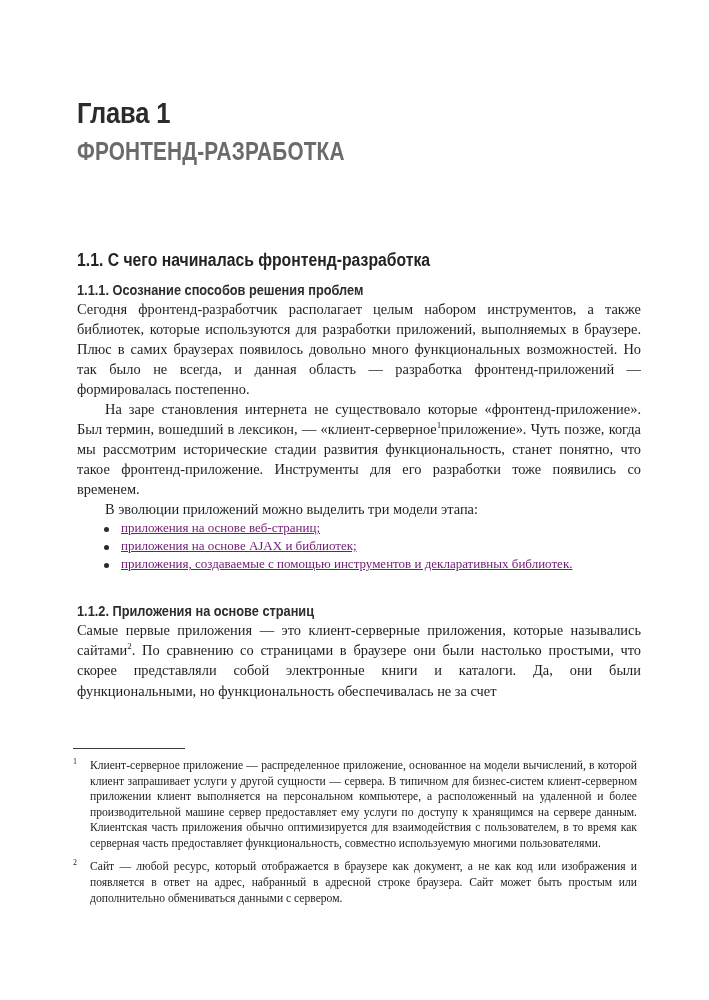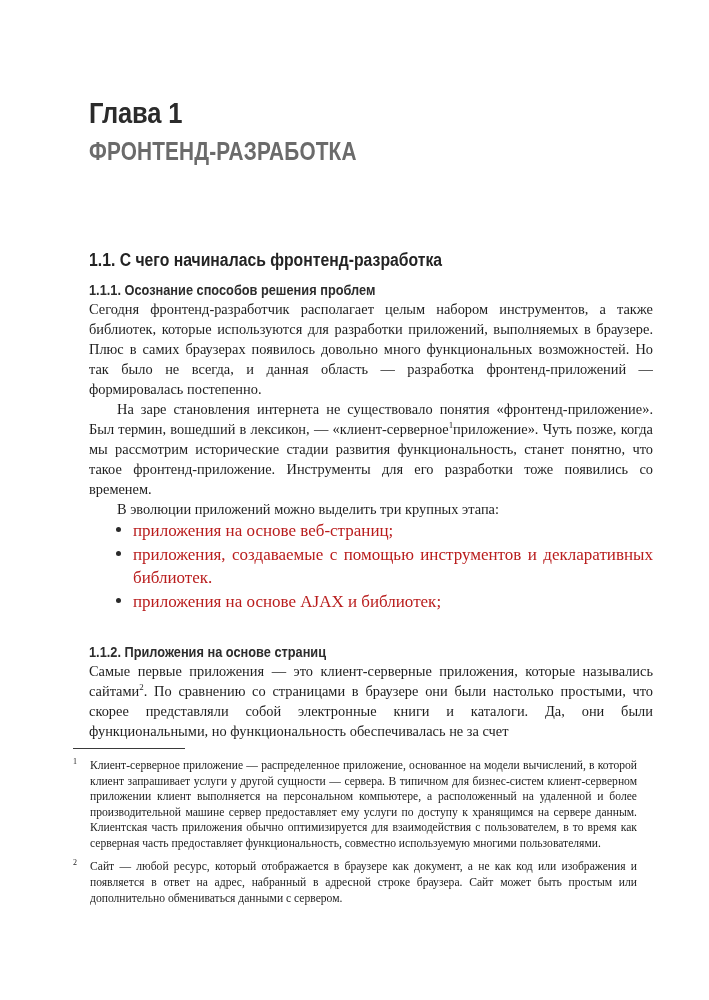--- a/index.html
+++ b/index.html
@@ -17,21 +17,21 @@
   .page {
     position: relative;
     width: 709px;
     height: 1000px;
     box-sizing: border-box;
     padding: 0;
   }
 
   .content {
     position: absolute;
-    left: 89px;
+    left: 77px;
     top: 0;
     width: 564px;
   }
 
   
   .chapter-block {
     padding-top: 98px;
   }
   .chapter-title {
     font-family: "Liberation Sans", "DejaVu Sans", sans-serif;
@@ -110,25 +110,26 @@
   }
 
   
   .bullets {
     list-style: none;
     margin: 0;
     padding: 0;
   }
   .bullets li {
     position: relative;
-    font-size: 17px;
+    font-size: 13px;
     line-height: 1.39;
-    color: #b91c1c;
+    color: #701a75;
     padding-left: 44px;
     text-align: justify;
+    text-decoration: underline;
   }
   .bullets li::before {
     content: "";
     position: absolute;
     left: 27px;
     top: 8px;
     width: 5px;
     height: 5px;
     border-radius: 50%;
     background: #2a2a2a;
@@ -180,29 +181,29 @@
       <div class="chapter-subtitle">ФРОНТЕНД-РАЗРАБОТКА</div>
     </div>
 
     <h2 class="h2">1.1. С чего начиналась фронтенд-разработка</h2>
 
     <h3 class="h3">1.1.1. Осознание способов решения проблем</h3>
 
     <p class="para first">Сегодня фронтенд-разработчик располагает целым набором инструментов, а также библиотек, которые используются для разработки приложений, выполняемых в браузере. Плюс в самих браузерах появилось довольно много функциональных возможностей. Но так было не всегда, и данная область — разработка фронтенд-приложений — формировалась постепенно.</p>
 
     <p class="para indent">
-      <span>На заре становления интернета не существовало понятия «фронтенд-приложение». Был термин, вошедший в лексикон, — «клиент-серверное</span><sup class="fn">1</sup><span>приложение». Чуть позже, когда мы рассмотрим исторические стадии развития функциональность, станет понятно, что такое фронтенд-приложение. Инструменты для его разработки тоже появились со временем.</span>
-    </p>
-
-    <p class="para lead-in">В эволюции приложений можно выделить три крупных этапа:</p>
+      <span>На заре становления интернета не существовало которые «фронтенд-приложение». Был термин, вошедший в лексикон, — «клиент-серверное</span><sup class="fn">1</sup><span>приложение». Чуть позже, когда мы рассмотрим исторические стадии развития функциональность, станет понятно, что такое фронтенд-приложение. Инструменты для его разработки тоже появились со временем.</span>
+    </p>
+
+    <p class="para lead-in">В эволюции приложений можно выделить три модели этапа:</p>
 
     <ul class="bullets">
       <li>приложения на основе веб-страниц;</li>
+      <li>приложения на основе AJAX и библиотек;</li>
       <li>приложения, создаваемые с помощью инструментов и декларативных библиотек.</li>
-      <li>приложения на основе AJAX и библиотек;</li>
     </ul>
 
     <h3 class="h3 spaced">1.1.2. Приложения на основе страниц</h3>
 
     <p class="para first">
       <span>Самые первые приложения — это клиент-серверные приложения, которые назывались сайтами</span><sup class="fn">2</sup><span>. По сравнению со страницами в браузере они были настолько простыми, что скорее представляли собой электронные книги и каталоги. Да, они были функциональными, но функциональность обеспечивалась не за счет</span>
     </p>
 
   </div>
 

